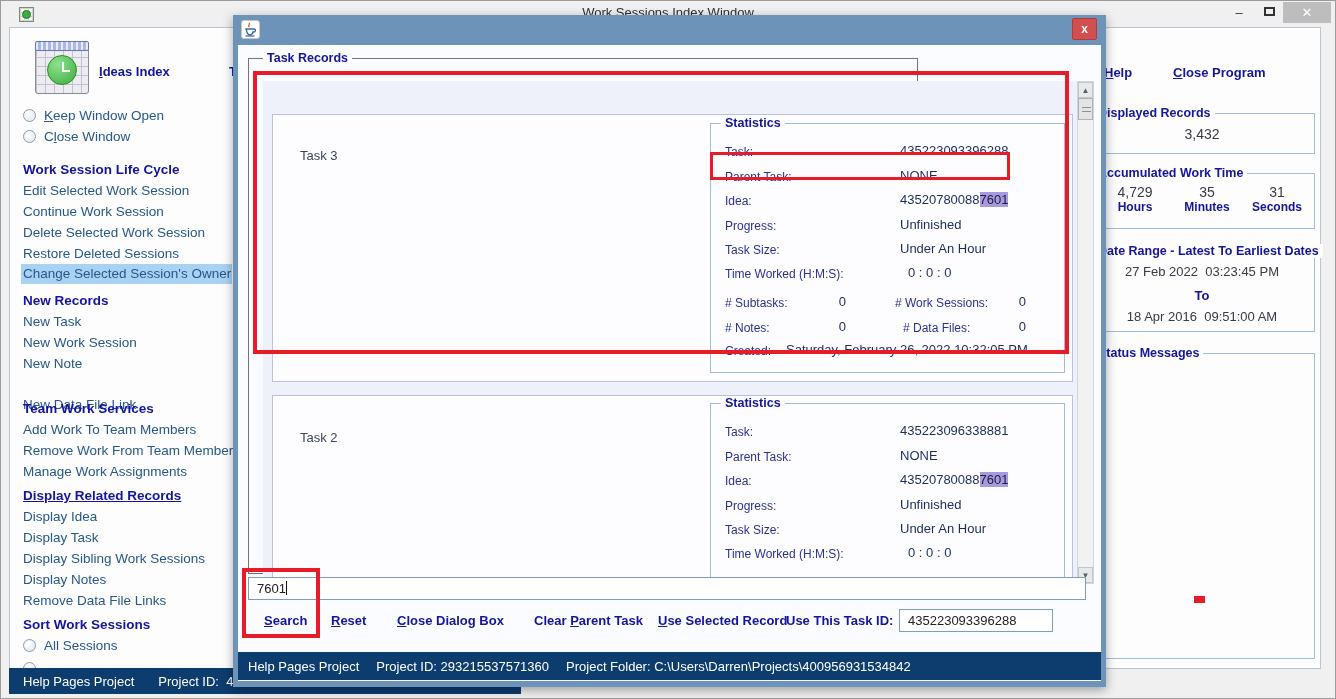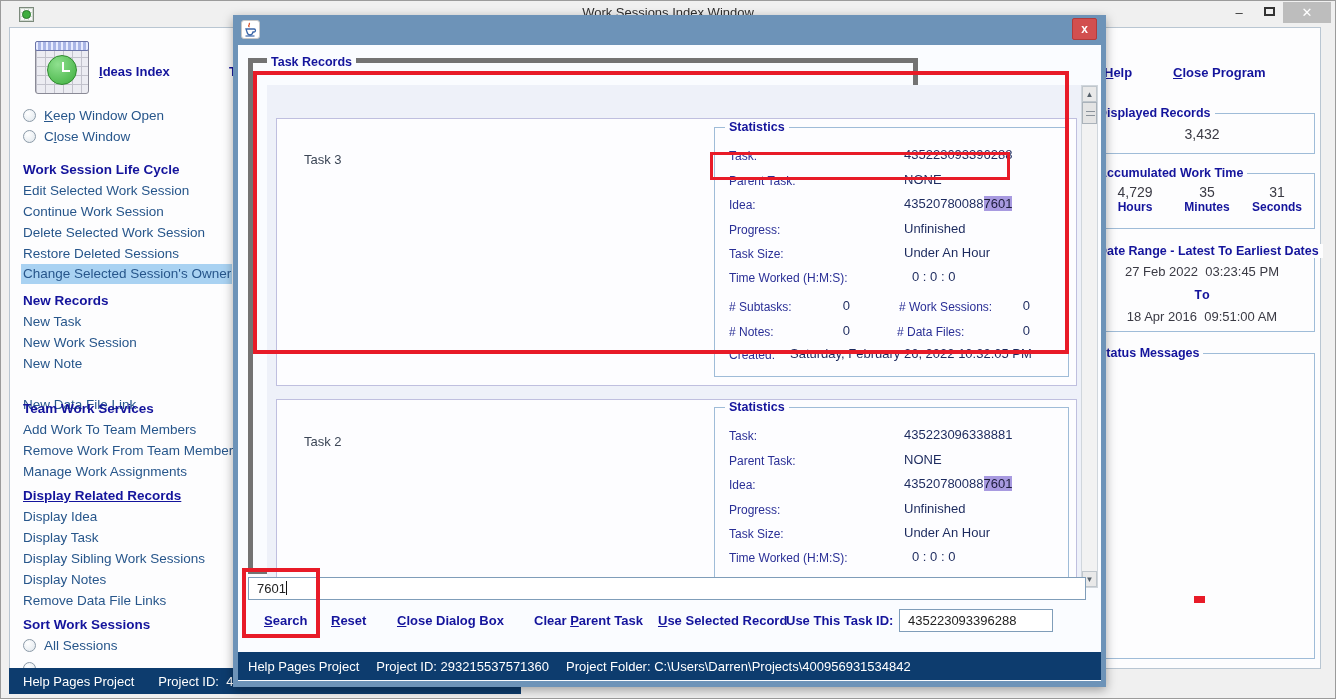--- a/index.html
+++ b/index.html
@@ -46,21 +46,21 @@
 
   .main-statusbar { position:absolute; left:8px; top:667px; width:512px; height:26px; background:#0d3c6e; color:#fff; font-size:13px; display:flex; align-items:center; gap:24px; padding-left:14px; white-space:nowrap; overflow:hidden; }
 
   
   .dialog { position:absolute; left:232px; top:14px; width:873px; height:672px; background:#6d93b8; z-index:10; box-shadow:0 3px 10px rgba(0,0,0,.35); }
   .dlg-title { position:absolute; left:0; top:0; width:873px; height:30px; color:#f4f6f8; font-size:14px; text-align:center; line-height:30px; }
   .java-icon { position:absolute; left:8px; top:5px; width:19px; height:19px; background:#fff; border:1px solid #c8c8c8; border-radius:3px; }
   .dlg-close { position:absolute; left:839px; top:3px; width:25px; height:22px; background:#d24f4f; border:1px solid #b23b3b; color:#fff; font-size:12px; font-weight:bold; text-align:center; line-height:20px; border-radius:2px; }
   .dlg-content { position:absolute; left:5px; top:30px; width:863px; height:636px; background:#fafcff; }
 
-  .tr-group { position:absolute; left:10px; top:13px; width:670px; height:516px; border:5px solid #737373; }
+  .tr-group { position:absolute; left:10px; top:13px; width:670px; height:516px; border:1px solid #737373; }
   .tr-label { position:absolute; left:14px; top:-8px; background:#fafcff; padding:0 4px; font-size:12.5px; font-weight:bold; color:#14149c; }
   .list-viewport { position:absolute; left:14px; top:22px; width:814px; height:503px; background:#eef1f9; overflow:hidden; }
   .record-panel { position:absolute; left:9px; width:801px; background:#fdfdff; border:1px solid #bfbfdf; }
   .record-title { position:absolute; left:27px; font-size:13px; color:#3c4656; }
 
   .stats-box { position:absolute; left:437px; width:355px; border:1px solid #9fbcd8; background:#fdfdff; }
   .stats-box .glabel2 { position:absolute; left:10px; top:-8px; background:#fdfdff; padding:0 4px; font-size:12.5px; font-weight:bold; color:#14149c; }
   .srow { position:absolute; left:0; width:355px; height:18px; }
   .slabel { position:absolute; left:14px; top:2px; font-size:12px; color:#2a2f96; white-space:nowrap; }
   .svalue { position:absolute; left:189px; top:0; font-size:13px; color:#1c2a5e; white-space:nowrap; }
@@ -164,21 +164,21 @@
     </div>
     <div class="abs" style="left:158px; top:10px; width:62px; text-align:center;">
       <div class="rp-value">31</div>
       <div class="rp-unit">Seconds</div>
     </div>
   </div>
 
   <div class="groupbox" style="left:1086px; top:250px; width:228px; height:81px;">
     <span class="glabel">Date Range - Latest To Earliest Dates</span>
     <div class="abs rp-value pre" style="left:0; top:12px; width:228px; text-align:center; font-size:13px;">27 Feb 2022  03:23:45 PM</div>
-    <div class="abs rp-unit" style="left:0; top:36px; width:228px; text-align:center; font-size:13px;font-family:Liberation Mono, monospace;">To</div>
+    <div class="abs rp-unit" style="left:0; top:36px; width:228px; text-align:center; font-size:13px;">To</div>
     <div class="abs rp-value pre" style="left:0; top:57px; width:228px; text-align:center; font-size:13px;">18 Apr 2016  09:51:00 AM</div>
   </div>
 
   <div class="groupbox" style="left:1086px; top:352px; width:228px; height:306px; background:#fdfdfe;">
     <span class="glabel">Status Messages</span>
   </div>
 
   <div class="main-statusbar">
     <span>Help Pages Project</span>
     <span class="pre">Project ID:  4009</span>
@@ -231,21 +231,21 @@
                 </div>
               <div class="srow" style="top:170px;">
                 <span class="slabel"># Subtasks:</span>
                   <span class="cnum" style="left:95px; width:40px;">0</span>
                 <span class="slabel" style="left:184px;"># Work Sessions:</span>
                   <span class="cnum" style="left:275px; width:40px;">0</span>
               </div>
               <div class="srow" style="top:195px;">
                 <span class="slabel"># Notes:</span>
                   <span class="cnum" style="left:95px; width:40px;">0</span>
-                <span class="slabel" style="left:182px;text-align:right;"># Data Files:</span>
+                <span class="slabel" style="left:192px;text-align:right;"># Data Files:</span>
                   <span class="cnum" style="left:275px; width:40px;">0</span>
               </div>
               <div class="srow" style="top:218px;">
                 <span class="slabel">Created:</span>
                 <span class="svalue pre" style="left:75px;">Saturday, February 26, 2022   10:32:05 PM</span>
               </div>
             </div>
           </div>
 
           <div class="record-panel" style="top:314px; height:272px;">

